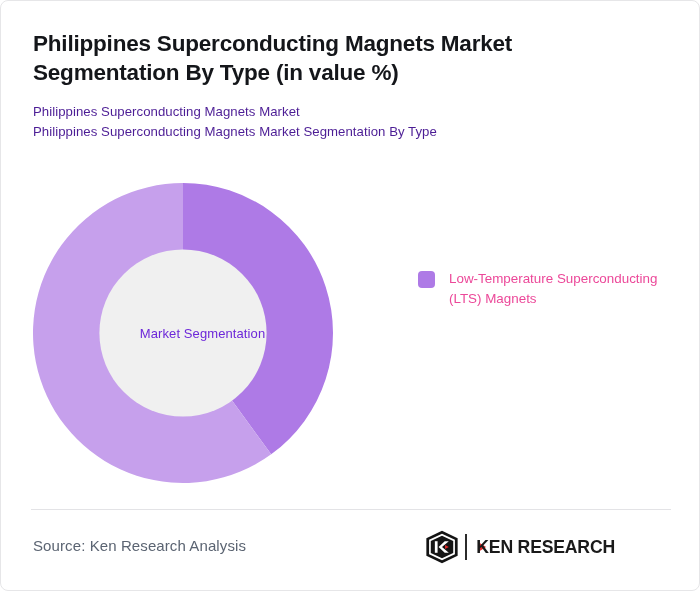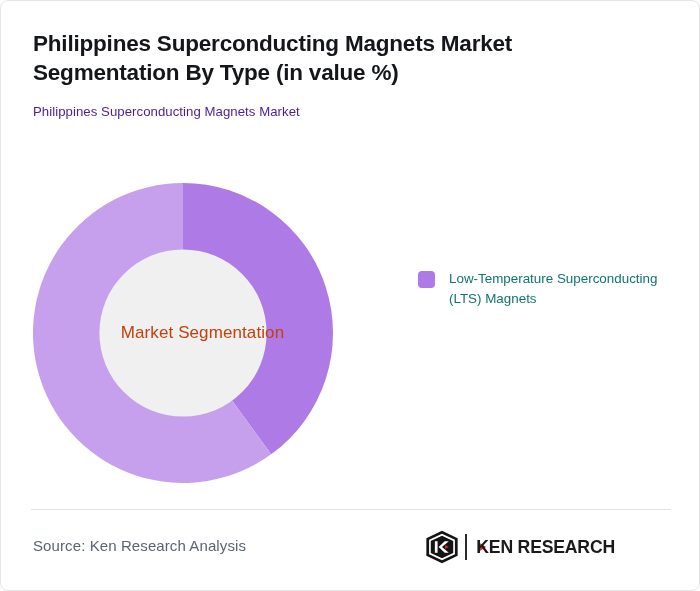--- a/index.html
+++ b/index.html
@@ -73,22 +73,22 @@
     left: 0;
     top: 0;
     width: 300px;
     height: 300px;
     display: flex;
     align-items: center;
     justify-content: center;
     pointer-events: none;
   }
   #center-label span {
-    font-size: 17px;
-    color: #c2410c;
+    font-size: 13px;
+    color: #6d28d9;
     letter-spacing: 0.1px;
     white-space: nowrap;
     margin-left: 39px;
   }
 
   
   #legend {
     position: absolute;
     left: 417px;
     top: 108px;
@@ -102,21 +102,21 @@
   .legend-swatch {
     width: 17px;
     height: 17px;
     border-radius: 4px;
     flex: 0 0 auto;
     margin-top: 2px;
   }
   .legend-label {
     margin-left: 14px;
     font-size: 13.4px;
-    color: #0f766e;
+    color: #ec4899;
     line-height: 1.52;
     max-width: 228px;
   }
 
   
   #footer-divider {
     position: absolute;
     left: 30px;
     top: 508px;
     width: 640px;
@@ -165,20 +165,21 @@
 </style>
 </head>
 <body>
 
 <div id="card">
 
   <div id="header">
     <div id="chart-title">Philippines Superconducting Magnets Market Segmentation By Type (in value %)</div>
     <div id="subtitle-block">
       <div class="subtitle-line">Philippines Superconducting Magnets Market</div>
+      <div class="subtitle-line">Philippines Superconducting Magnets Market Segmentation By Type</div>
     </div>
   </div>
 
   <div id="chart-area">
 
     <div id="donut-wrap">
       <svg id="donut-svg" width="300" height="300" viewBox="0 0 300 300">
         <g id="donut-slices">
             <path d="M 150 150 L 150.00 0.00 A 150 150 0 0 1 238.17 271.35 Z" fill="#ae7ae6"></path>
             <path d="M 150 150 L 238.17 271.35 A 150 150 0 1 1 150.00 0.00 Z" fill="#c6a0ec"></path>

